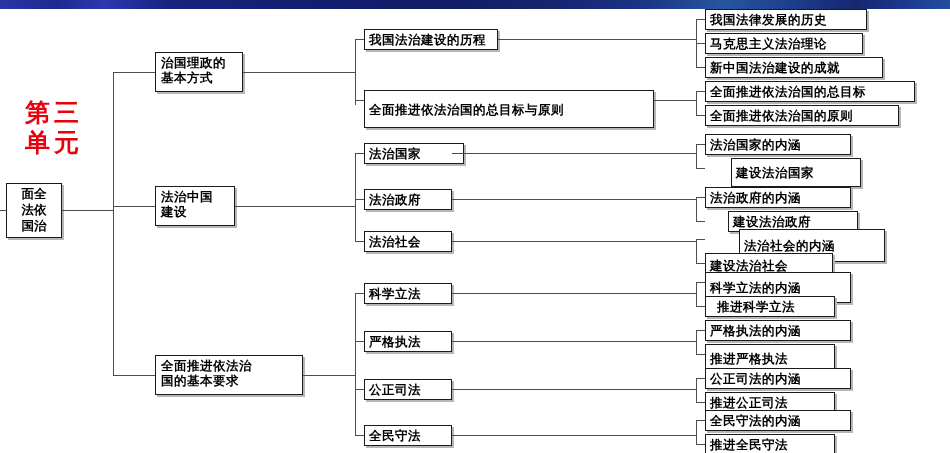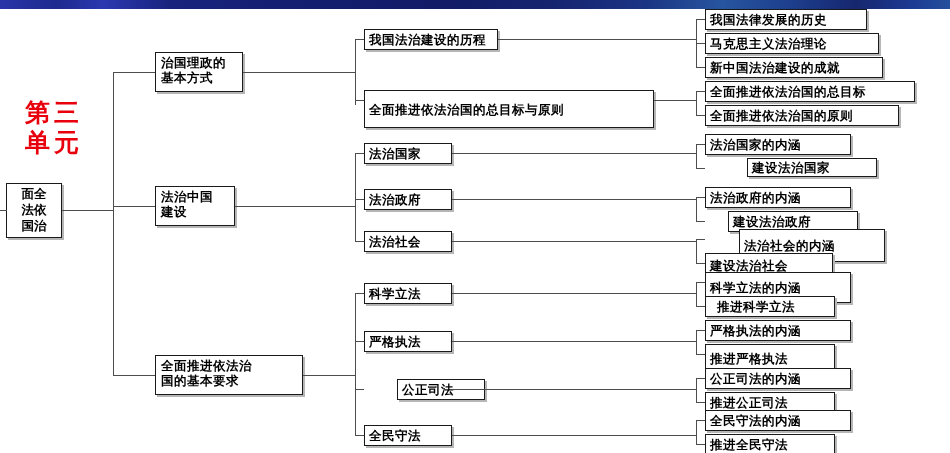--- a/index.html
+++ b/index.html
@@ -122,63 +122,63 @@
     <div>国的基本要求</div>
   </div>
 
   <div class="nd" style="left:364px;top:29px;width:134px;height:21px;">
       <span>我国法治建设的历程</span>
     </div>
   <div class="nd" style="left:364px;top:90px;width:290px;height:38px;">
       <span>全面推进依法治国的总目标与原则</span>
     </div>
 
-  <div class="nd" style="left:364px;top:143px;width:88px;height:21px;text-align:center;">
+  <div class="nd" style="left:364px;top:143px;width:100px;height:21px;text-align:center;">
       <span>法治国家</span>
     </div>
   <div class="nd" style="left:364px;top:189px;width:88px;height:21px;">
       <span>法治政府</span>
     </div>
   <div class="nd" style="left:364px;top:231px;width:88px;height:21px;">
       <span>法治社会</span>
     </div>
 
   <div class="nd" style="left:364px;top:283px;width:88px;height:21px;">
       <span>科学立法</span>
     </div>
   <div class="nd" style="left:364px;top:331px;width:88px;height:21px;">
       <span>严格执法</span>
     </div>
-  <div class="nd" style="left:364px;top:379px;width:88px;height:21px;margin-left:33px;">
+  <div class="nd" style="left:364px;top:379px;width:88px;height:21px;">
       <span>公正司法</span>
     </div>
   <div class="nd" style="left:364px;top:425px;width:88px;height:21px;">
       <span>全民守法</span>
     </div>
 
   <div class="nd" style="left:705px;top:9px;width:162px;height:21px;">
       <span>我国法律发展的历史</span>
     </div>
-  <div class="nd" style="left:705px;top:33px;width:174px;height:21px;">
+  <div class="nd" style="left:705px;top:33px;width:158px;height:21px;">
       <span>马克思主义法治理论</span>
     </div>
   <div class="nd" style="left:705px;top:57px;width:178px;height:21px;">
       <span>新中国法治建设的成就</span>
     </div>
   <div class="nd" style="left:705px;top:81px;width:210px;height:21px;">
       <span>全面推进依法治国的总目标</span>
     </div>
   <div class="nd" style="left:705px;top:105px;width:194px;height:21px;">
       <span>全面推进依法治国的原则</span>
     </div>
 
   <div class="nd" style="left:705px;top:134px;width:146px;height:21px;">
       <span>法治国家的内涵</span>
     </div>
-  <div class="nd" style="left:747px;top:158px;width:130px;height:19px;">
+  <div class="nd" style="left:731px;top:158px;width:130px;height:29px;">
       <span>建设法治国家</span>
     </div>
   <div class="nd" style="left:705px;top:187px;width:146px;height:21px;">
       <span>法治政府的内涵</span>
     </div>
   <div class="nd" style="left:728px;top:211px;width:130px;height:21px;">
       <span>建设法治政府</span>
     </div>
   <div class="nd" style="left:739px;top:229px;width:146px;height:33px;">
       <span>法治社会的内涵</span>

